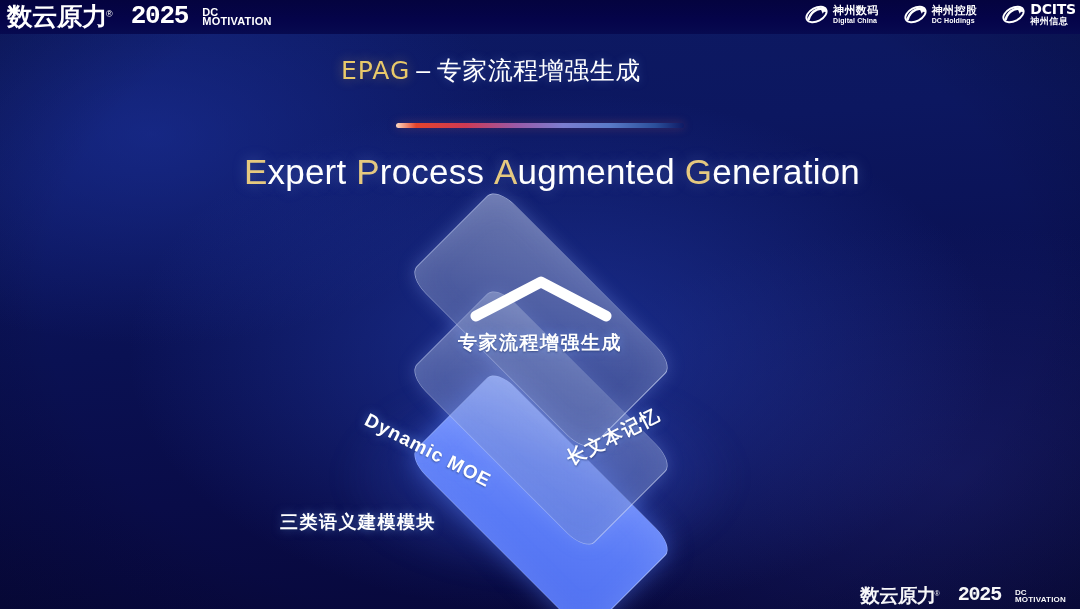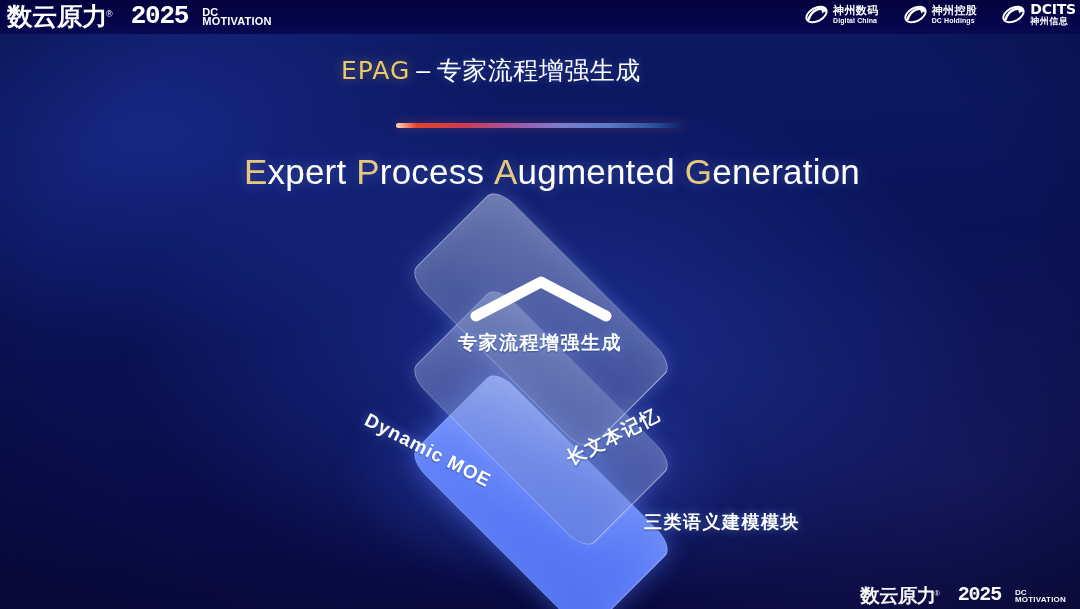--- a/index.html
+++ b/index.html
@@ -286,21 +286,21 @@
   .lbl-top {
     left: 0; top: 108px;
     width: 520px;
     text-align: center;
     font-size: 19px;
     letter-spacing: 1.5px;
   }
   .lbl-bot {
     left: 0; top: 288px;
     width: 520px;
-    text-align: right;
+    text-align: left;
     font-size: 18px;
     letter-spacing: 1.5px;
   }
   .lbl-moe {
     left: 86px; top: 186px;
     font-size: 19px;
     letter-spacing: 1px;
     font-weight: 600;
     transform: rotate(27deg);
     transform-origin: left center;

